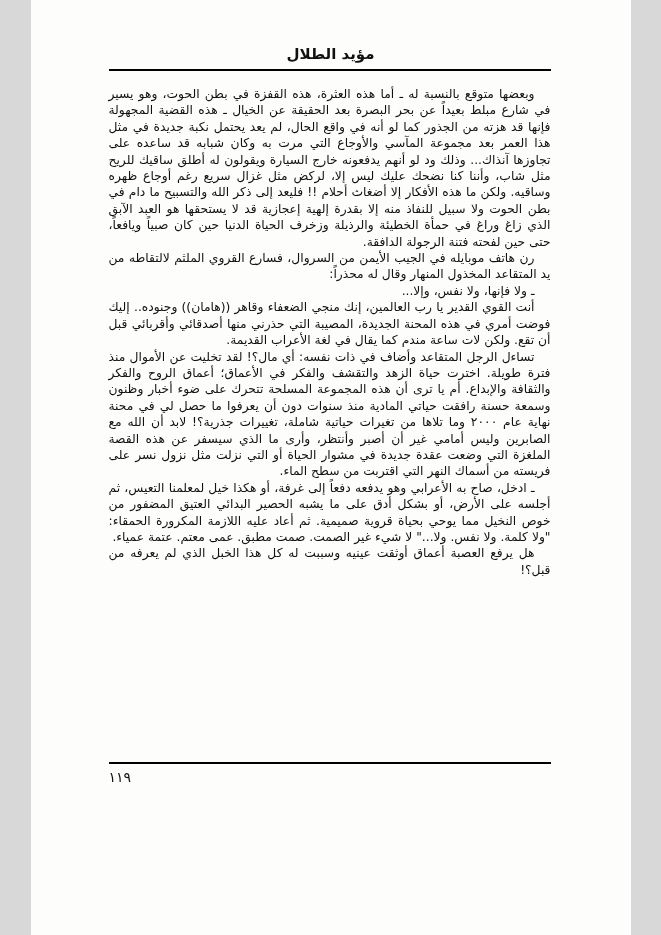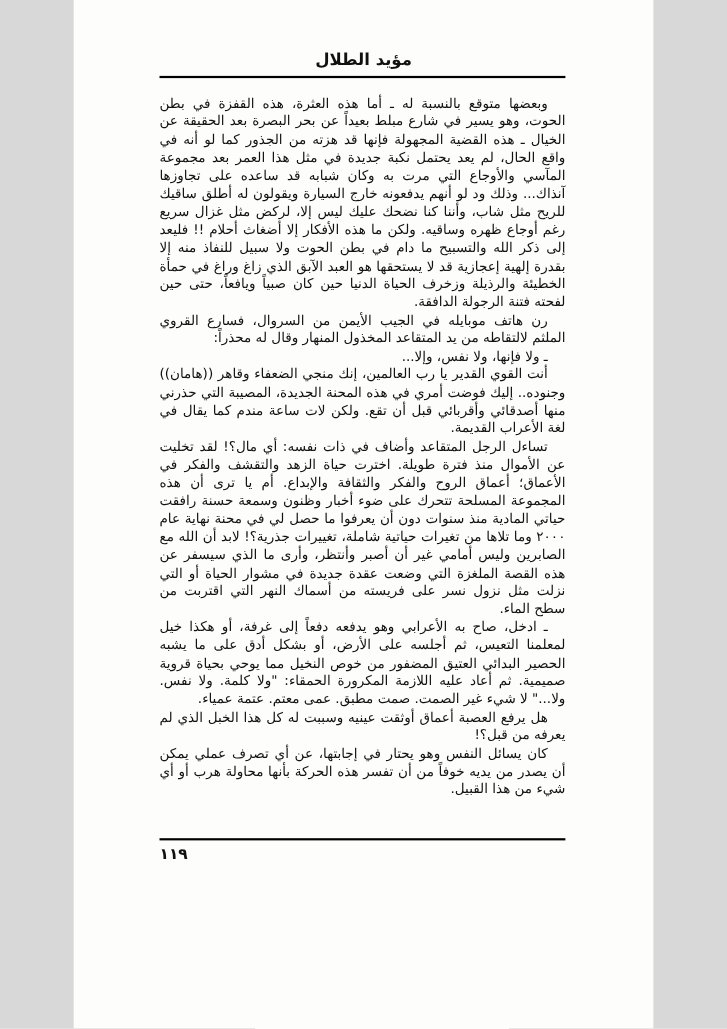--- a/index.html
+++ b/index.html
@@ -1,18 +1,18 @@
 <!DOCTYPE html>
 <html lang="ar"><head>
 <meta charset="utf-8">
 <style>
   html,body { margin:0; padding:0; background:#d8d8d8; }
   .page {
     position:relative;
-    width:527px; height:935px;
+    width:600px; height:935px;
     margin:0 auto;
     background:#fdfdfc;
     font-family:"DejaVu Sans", sans-serif;
     color:#111;
     overflow:hidden;
     box-sizing:border-box;
   }
   .header { padding-top:44px; text-align:center; }
   .header-title {
     display:inline-block;
@@ -32,21 +32,21 @@
     font-size:12.3px;
     line-height:16.4px;
   }
   .body p {
     margin:0;
     padding:0;
     text-indent:16px;
   }
   .footer {
     position:absolute;
-    top:762px; left:78px; right:80px;font-weight:bold;
+    top:762px; left:78px; right:80px;
   }
   .footer-rule { border-top:2px solid #000; height:0; }
   .page-number {
     margin-top:5px;
     direction:ltr;
     text-align:left;
     font-size:14px;
   }
 </style>
 </head>
@@ -60,21 +60,20 @@
   <div class="rule"></div>
 
   <div class="body">
     <p>وبعضها متوقع بالنسبة له ـ أما هذه العثرة، هذه القفزة في بطن الحوت، وهو يسير في شارع مبلط بعيداً عن بحر البصرة بعد الحقيقة عن الخيال ـ هذه القضية المجهولة فإنها قد هزته من الجذور كما لو أنه في واقع الحال، لم يعد يحتمل نكبة جديدة في مثل هذا العمر بعد مجموعة المآسي والأوجاع التي مرت به وكان شبابه قد ساعده على تجاوزها آنذاك... وذلك ود لو أنهم يدفعونه خارج السيارة ويقولون له أطلق ساقيك للريح مثل شاب، وأننا كنا نضحك عليك ليس إلا، لركض مثل غزال سريع رغم أوجاع ظهره وساقيه. ولكن ما هذه الأفكار إلا أضغاث أحلام !! فليعد إلى ذكر الله والتسبيح ما دام في بطن الحوت ولا سبيل للنفاذ منه إلا بقدرة إلهية إعجازية قد لا يستحقها هو العبد الآبق الذي زاغ وراغ في حمأة الخطيئة والرذيلة وزخرف الحياة الدنيا حين كان صبياً ويافعاً، حتى حين لفحته فتنة الرجولة الدافقة.</p>
     <p>رن هاتف موبايله في الجيب الأيمن من السروال، فسارع القروي الملثم لالتقاطه من يد المتقاعد المخذول المنهار وقال له محذراً:</p>
     <p>ـ ولا فإنها، ولا نفس، وإلا...</p>
     <p>أنت القوي القدير يا رب العالمين، إنك منجي الضعفاء وقاهر ((هامان)) وجنوده.. إليك فوضت أمري في هذه المحنة الجديدة، المصيبة التي حذرني منها أصدقائي وأقربائي قبل أن تقع. ولكن لات ساعة مندم كما يقال في لغة الأعراب القديمة.</p>
     <p>تساءل الرجل المتقاعد وأضاف في ذات نفسه: أي مال؟! لقد تخليت عن الأموال منذ فترة طويلة. اخترت حياة الزهد والتقشف والفكر في الأعماق؛ أعماق الروح والفكر والثقافة والإبداع. أم يا ترى أن هذه المجموعة المسلحة تتحرك على ضوء أخبار وظنون وسمعة حسنة رافقت حياتي المادية منذ سنوات دون أن يعرفوا ما حصل لي في محنة نهاية عام ٢٠٠٠ وما تلاها من تغيرات حياتية شاملة، تغييرات جذرية؟! لابد أن الله مع الصابرين وليس أمامي غير أن أصبر وأنتظر، وأرى ما الذي سيسفر عن هذه القصة الملغزة التي وضعت عقدة جديدة في مشوار الحياة أو التي نزلت مثل نزول نسر على فريسته من أسماك النهر التي اقتربت من سطح الماء.</p>
     <p>ـ ادخل، صاح به الأعرابي وهو يدفعه دفعاً إلى غرفة، أو هكذا خيل لمعلمنا التعيس، ثم أجلسه على الأرض، أو بشكل أدق على ما يشبه الحصير البدائي العتيق المضفور من خوص النخيل مما يوحي بحياة قروية صميمية. ثم أعاد عليه اللازمة المكرورة الحمقاء: "ولا كلمة. ولا نفس. ولا..." لا شيء غير الصمت. صمت مطبق. عمى معتم. عتمة عمياء.</p>
     <p>هل يرفع العصبة أعماق أوثقت عينيه وسببت له كل هذا الخبل الذي لم يعرفه من قبل؟!</p>
-    <p>كان يسائل النفس وهو يحتار في إجابتها، عن أي تصرف عملي يمكن أن يصدر من يديه خوفاً من أن تفسر هذه الحركة بأنها محاولة هرب أو أي شيء من هذا القبيل.</p>
   </div>
 
   <div class="footer">
     <div class="footer-rule"></div>
     <div class="page-number">١١٩</div>
   </div>
 
 </div>
 
 </body></html>

